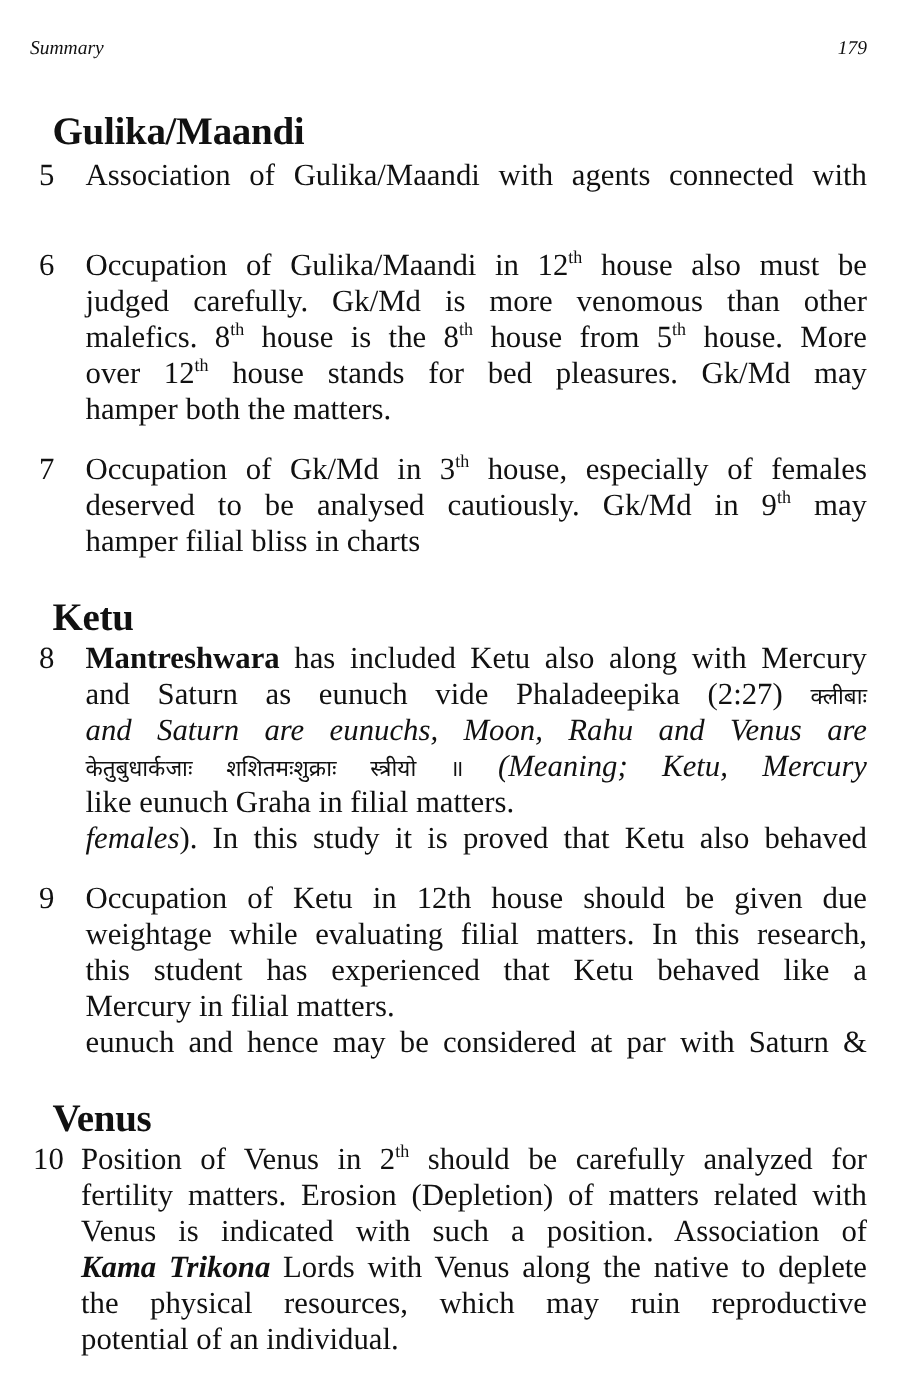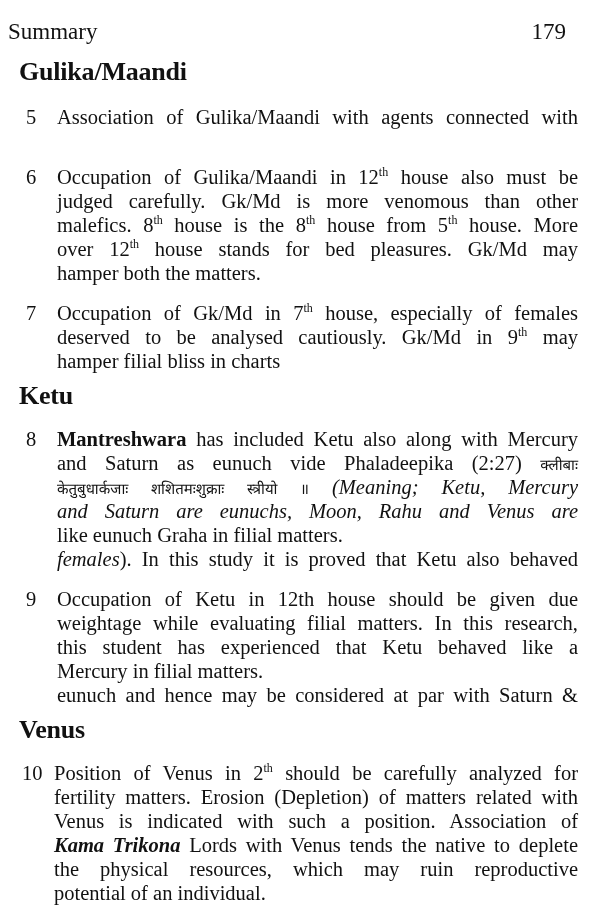--- a/index.html
+++ b/index.html
@@ -18,36 +18,37 @@
   .page {
     position: absolute;
     left: 0;
     top: 0;
     width: 600px;
     height: 917px;
   }
   .running-header {
     position: absolute;
     top: 20px;
-    left: 8px;
+    left: 20px;
     width: 558px;
     height: 24px;
-    font-size: 23px;
+    font-style: italic;
+    font-size: 13px;
     line-height: 24px;
   }
   .running-header .title { position: absolute; left: 0; top: 0; }
   .running-header .pageno { position: absolute; right: 0; top: 0; }
 
   .section-heading {
     position: absolute;
     left: 19px;
     font-weight: bold;
     font-size: 26px;
     line-height: 30px;
-    margin: 0;
+    margin: 16px;
     letter-spacing: -0.2px;
   }
 
   .item {
     position: absolute;
     left: 0;
     width: 600px;
   }
   .item .num {
     position: absolute;
@@ -115,35 +116,35 @@
       <span class="line">judged carefully. Gk/Md is more venomous than other</span>
       <span class="line"><span>malefics. 8</span><sup>th</sup><span> house is the 8</span><sup>th</sup><span> house from 5</span><sup>th</sup><span> house. More</span></span>
       <span class="line"><span>over 12</span><sup>th</sup><span> house stands for bed pleasures. Gk/Md may</span></span>
       <span class="line last">hamper both the matters.</span>
     </div>
   </div>
 
   <div class="item" style="top:301px">
     <span class="num">7</span>
     <div class="body">
-      <span class="line"><span>Occupation of Gk/Md in 7</span><sup>th</sup><span> house, especially of females</span></span>
+      <span class="line"><span>Occupation of Gk/Md in 3</span><sup>th</sup><span> house, especially of females</span></span>
       <span class="line"><span>deserved to be analysed cautiously.  Gk/Md in 9</span><sup>th</sup><span> may</span></span>
       <span class="line last">hamper filial bliss in charts</span>
     </div>
   </div>
 
   <h2 class="section-heading" style="top:381px">Ketu</h2>
 
   <div class="item" style="top:427px">
     <span class="num">8</span>
     <div class="body">
       <span class="line"><strong>Mantreshwara</strong><span> has included Ketu also along with Mercury</span></span>
       <span class="line"><span>and Saturn as eunuch vide Phaladeepika (2:27)</span> <span class="dev">क्लीबाः</span></span>
+      <span class="line"><em>and Saturn are eunuchs, Moon, Rahu and Venus are</em></span>
       <span class="line"><span class="dev">केतुबुधार्कजाः शशितमःशुक्राः स्त्रीयो ॥</span><em> (Meaning; Ketu, Mercury</em></span>
-      <span class="line"><em>and Saturn are eunuchs, Moon, Rahu and Venus are</em></span>
       <span class="line last">like eunuch Graha in filial matters.</span>
       <span class="line"><em>females</em><span>). In this study it is proved that Ketu also behaved</span></span>
     </div>
   </div>
 
   <div class="item" style="top:587px">
     <span class="num">9</span>
     <div class="body">
       <span class="line">Occupation of Ketu in 12th house should be given due</span>
       <span class="line">weightage while evaluating filial matters. In this research,</span>
@@ -154,19 +155,19 @@
   </div>
 
   <h2 class="section-heading" style="top:715px">Venus</h2>
 
   <div class="item two-digit" style="top:761px">
     <span class="num">10</span>
     <div class="body">
       <span class="line"><span>Position of Venus in 2</span><sup>th</sup><span> should be carefully analyzed for</span></span>
       <span class="line">fertility matters. Erosion (Depletion) of matters related with</span>
       <span class="line">Venus is indicated with such a position. Association of</span>
-      <span class="line"><strong><em>Kama Trikona</em></strong><span> Lords with Venus tends the native to deplete</span></span>
+      <span class="line"><strong><em>Kama Trikona</em></strong><span> Lords with Venus along the native to deplete</span></span>
       <span class="line">the physical resources, which may ruin reproductive</span>
       <span class="line last">potential of an individual.</span>
     </div>
   </div>
 
 </div>
 
 </body></html>

